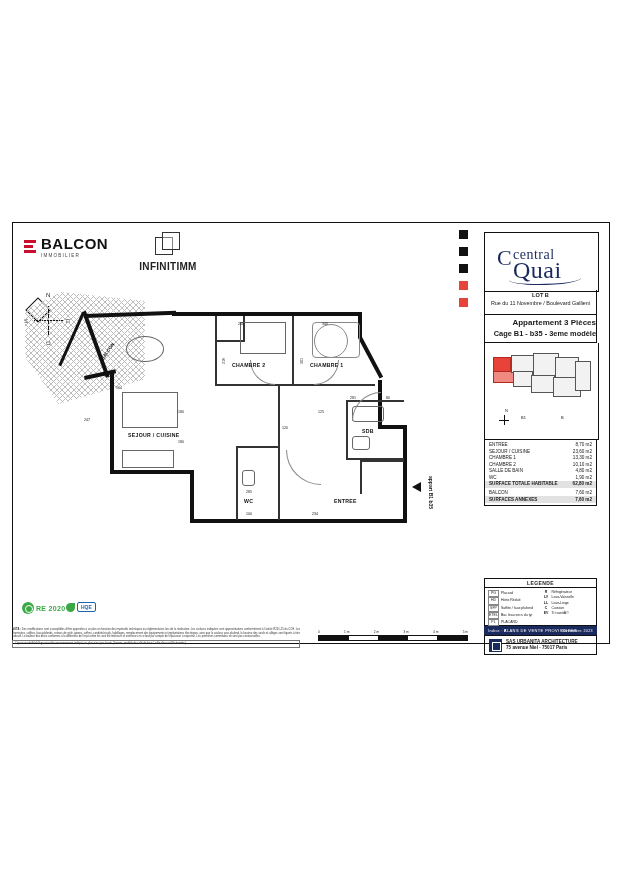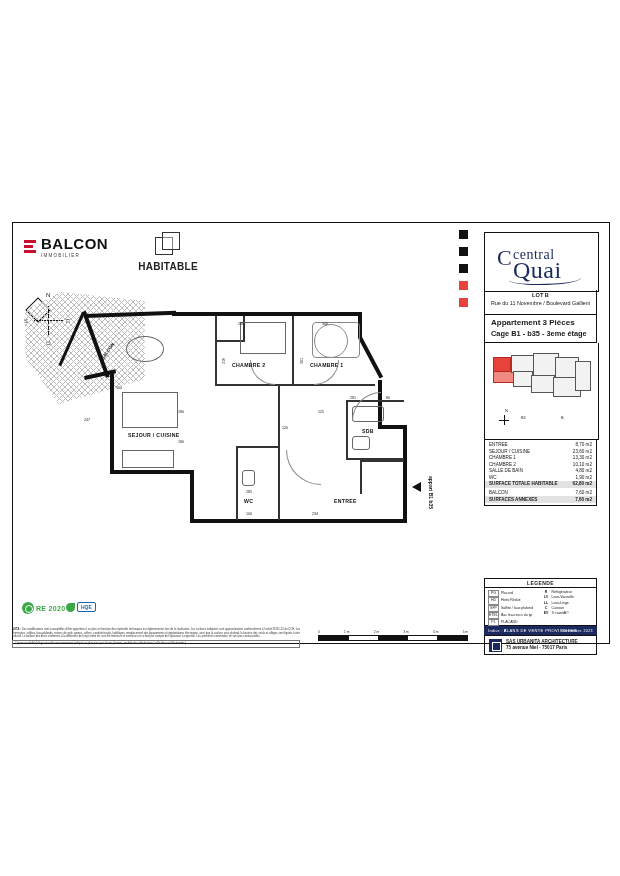--- a/index.html
+++ b/index.html
@@ -31,21 +31,21 @@
   .logo-inner{position:absolute;left:8px;top:6px;width:97px;height:46px;}
   .logo-c{position:absolute;left:4px;top:6px;font-size:22px;color:#1b2a5e;font-family:"Liberation Serif",serif;}
   .logo-central{position:absolute;left:20px;top:8px;font-size:14px;color:#1b2a5e;font-family:"Liberation Serif",serif;letter-spacing:.5px;}
   .logo-quai{position:absolute;left:20px;top:18px;font-size:24px;color:#1b2a5e;font-family:"Liberation Serif",serif;letter-spacing:.5px;}
   .logo-swoosh{position:absolute;left:16px;top:34px;width:72px;height:11px;border-bottom:1.4px solid #1b2a5e;border-radius:0 0 60% 40%;}
 
   .lot-box{position:absolute;left:484px;top:290px;width:113px;height:25px;border:1px solid #111;border-top:none;text-align:center;padding-top:2px;box-sizing:border-box;}
   .lot-title{font-size:5.6px;font-weight:bold;}
   .lot-addr{font-size:5.4px;margin-top:2px;}
 
-  .appt-box{position:absolute;left:484px;top:315px;width:113px;height:28px;border:1px solid #111;border-top:none;padding:3px 0 0 6px;box-sizing:border-box;}
+  .appt-box{position:absolute;left:484px;top:315px;width:113px;height:28px;border:1px solid #111;border-top:none;padding:3px 0 0 6px;box-sizing:border-box;text-align:right;}
   .appt-t1{font-size:8px;font-weight:bold;}
   .appt-t2{font-size:7.4px;font-weight:bold;margin-top:2px;}
 
   .key-box{position:absolute;left:484px;top:343px;width:113px;height:96px;border:1px solid #111;border-top:none;background:#fff;}
   .key-plan{position:absolute;left:6px;top:8px;width:101px;height:56px;}
   .key-plan .blk{position:absolute;border:.6px solid #555;background:#f2f2f2;}
   .key-plan .hl{background:#e8433a;border-color:#b02a22;}
   .key-plan .hl2{background:#f08a80;border-color:#b02a22;}
   .key-compass{position:absolute;left:8px;top:66px;width:22px;height:22px;}
   .key-compass .star{position:absolute;left:6px;top:6px;width:10px;height:10px;}
@@ -152,21 +152,21 @@
       <div class="eiffage-word">BALCON</div>
       <div class="eiffage-sub">IMMOBILIER</div>
     </div>
   </div>
 
   <div class="brand-infinitimm">
     <div class="infi-cube">
         <span class="a"></span>
         <span class="b"></span>
       </div>
-    <div class="infi-word">HABITABLE</div>
+    <div class="infi-word">INFINITIMM</div>
   </div>
 
   <div class="bullets">
     <i></i>
       <i></i>
       <i></i>
       <i class="red"></i>
       <i class="red"></i>
   </div>
 
@@ -264,21 +264,21 @@
     </div>
   </div>
 
   <div class="lot-box">
     <div class="lot-title">LOT B</div>
     <div class="lot-addr">Rue du 11 Novembre / Boulevard Gallieni</div>
   </div>
 
   <div class="appt-box">
     <div class="appt-t1">Appartement 3 Pièces</div>
-    <div class="appt-t2">Cage B1 - b35 - 3eme étage</div>
+    <div class="appt-t2">Cage B1 - b35 - 3eme modèle</div>
   </div>
 
   <div class="key-box">
     <div class="key-plan">
       <span class="blk hl" style="left:2px;top:6px;width:16px;height:14px;"></span>
       <span class="blk hl2" style="left:2px;top:20px;width:20px;height:10px;"></span>
       <span class="blk" style="left:20px;top:4px;width:22px;height:16px;"></span>
       <span class="blk" style="left:22px;top:20px;width:18px;height:14px;"></span>
       <span class="blk" style="left:42px;top:2px;width:24px;height:22px;"></span>
       <span class="blk" style="left:40px;top:24px;width:22px;height:16px;"></span>

